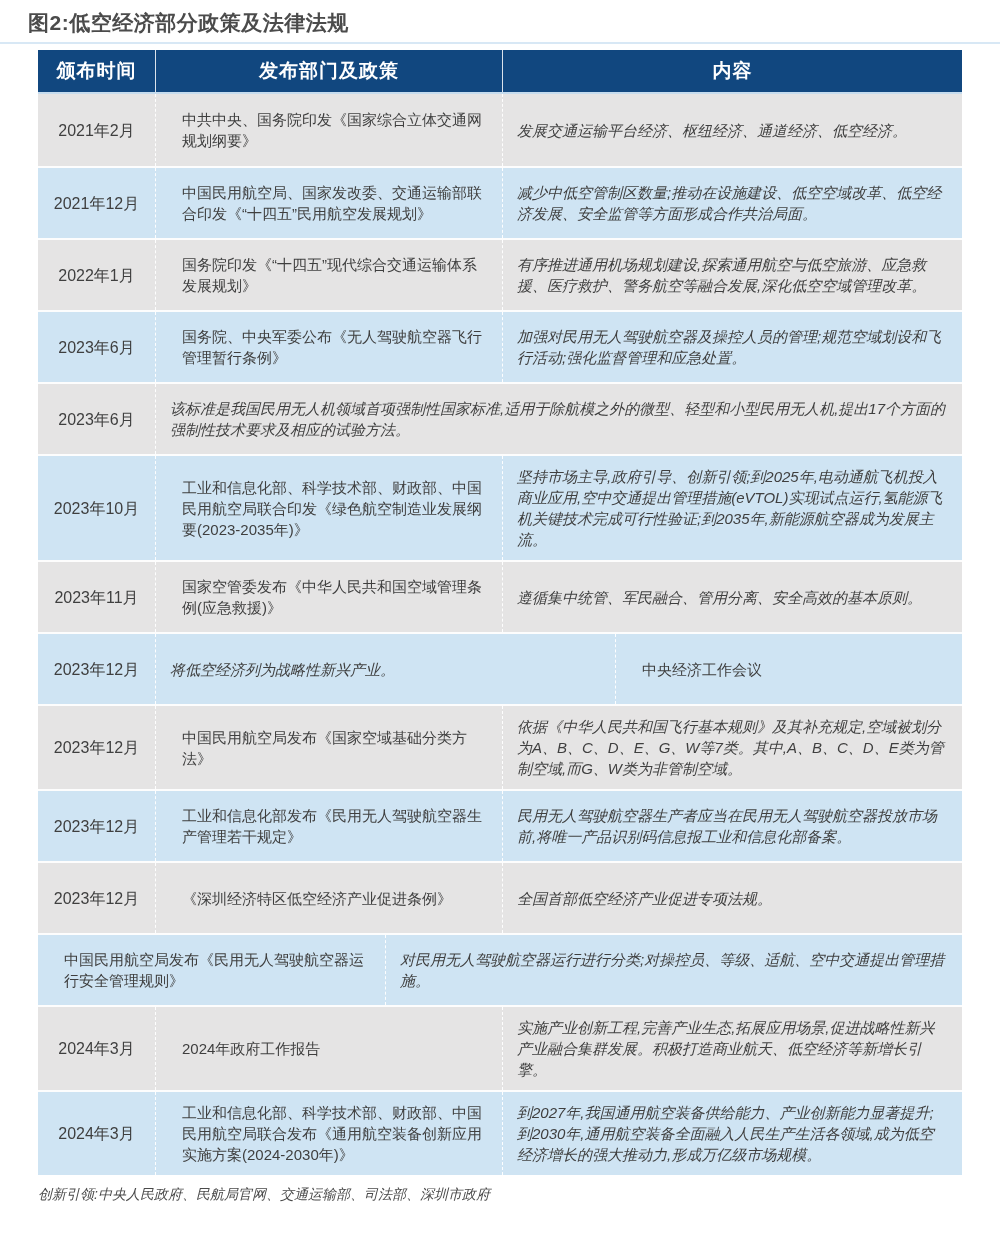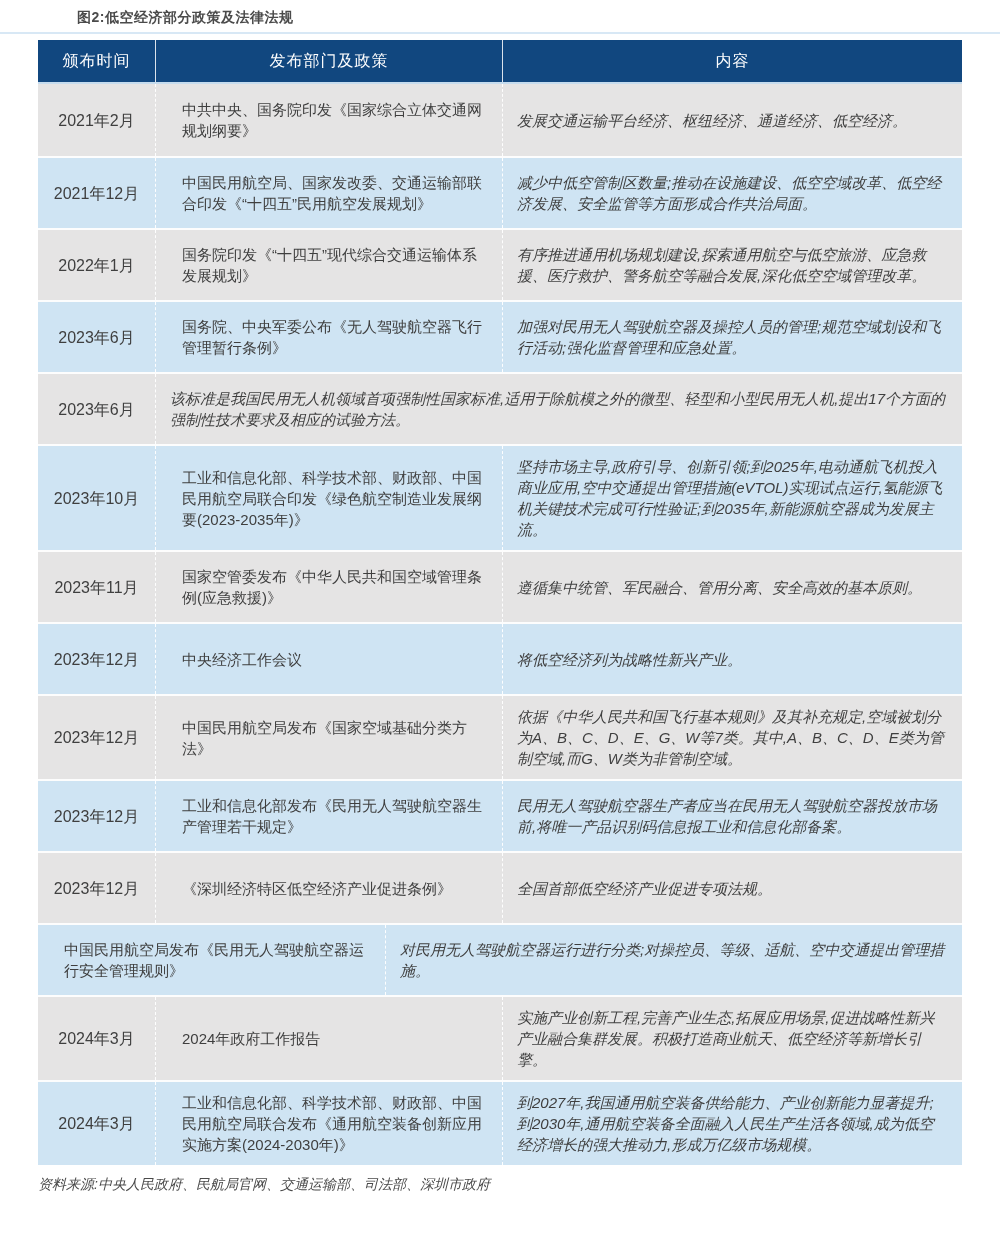--- a/index.html
+++ b/index.html
@@ -13,48 +13,48 @@
   *{margin:0;padding:0;box-sizing:border-box;}
   html,body{background:#ffffff;}
   body{
     width:1000px;height:1240px;
     font-family:"Liberation Sans","DejaVu Sans",sans-serif;
     color:var(--body-text);
     overflow:hidden;
     position:relative;
   }
   .page-title{
-    font-size:14px;
+    font-size:21px;
     font-weight:bold;
     color:var(--title-color);
-    padding:9px 0 5px 44px;
+    padding:9px 0 5px 28px;
     letter-spacing:0.5px;
-    margin-left:33px;
   }
   .title-underline{
     height:2px;
     background:var(--accent-line);
     width:100%;
   }
   .figure-table{
     margin:6px 38px 0 38px;
     width:924px;
   }
   .thead{
     display:flex;
     background:var(--header-bg);
     color:#ffffff;
     height:44px;
     align-items:stretch;
     border-bottom:2px solid #c6dcee;
   }
   .thead .hcell{
     display:flex;align-items:center;justify-content:center;
-    font-size:16px;
+    font-size:19px;
     letter-spacing:1px;
+    font-weight:bold;
   }
   .hcell + .hcell{border-left:1px solid rgba(255,255,255,0.85);}
   .col-date{width:117px;flex:none;}
   .col-policy{width:347px;flex:none;}
   .col-content{flex:1;}
   .row{
     display:flex;
     align-items:stretch;
     min-height:72px;
   }
@@ -133,22 +133,22 @@
   </div>
 
   <div class="row gray">
     <div class="cell col-date">2023年11月</div>
     <div class="cell col-policy">国家空管委发布《中华人民共和国空域管理条例(应急救援)》</div>
     <div class="cell col-content">遵循集中统管、军民融合、管用分离、安全高效的基本原则。</div>
   </div>
 
   <div class="row blue">
     <div class="cell col-date">2023年12月</div>
+    <div class="cell col-content">将低空经济列为战略性新兴产业。</div>
     <div class="cell col-policy">中央经济工作会议</div>
-    <div class="cell col-content">将低空经济列为战略性新兴产业。</div>
   </div>
 
   <div class="row gray">
     <div class="cell col-date">2023年12月</div>
     <div class="cell col-policy">中国民用航空局发布《国家空域基础分类方法》</div>
     <div class="cell col-content">依据《中华人民共和国飞行基本规则》及其补充规定,空域被划分为A、B、C、D、E、G、W等7类。其中,A、B、C、D、E类为管制空域,而G、W类为非管制空域。</div>
   </div>
 
   <div class="row blue">
     <div class="cell col-date">2023年12月</div>
@@ -174,13 +174,13 @@
   </div>
 
   <div class="row blue">
     <div class="cell col-date">2024年3月</div>
     <div class="cell col-policy">工业和信息化部、科学技术部、财政部、中国民用航空局联合发布《通用航空装备创新应用实施方案(2024-2030年)》</div>
     <div class="cell col-content">到2027年,我国通用航空装备供给能力、产业创新能力显著提升;到2030年,通用航空装备全面融入人民生产生活各领域,成为低空经济增长的强大推动力,形成万亿级市场规模。</div>
   </div>
 </div>
 </div>
 
-<div class="source-note">资料来源:中央人民政府、民航局官网、交通运输部、司法部、深圳市政府</div>
+<div class="source-note">创新引领:中央人民政府、民航局官网、交通运输部、司法部、深圳市政府</div>
 
 </body></html>

